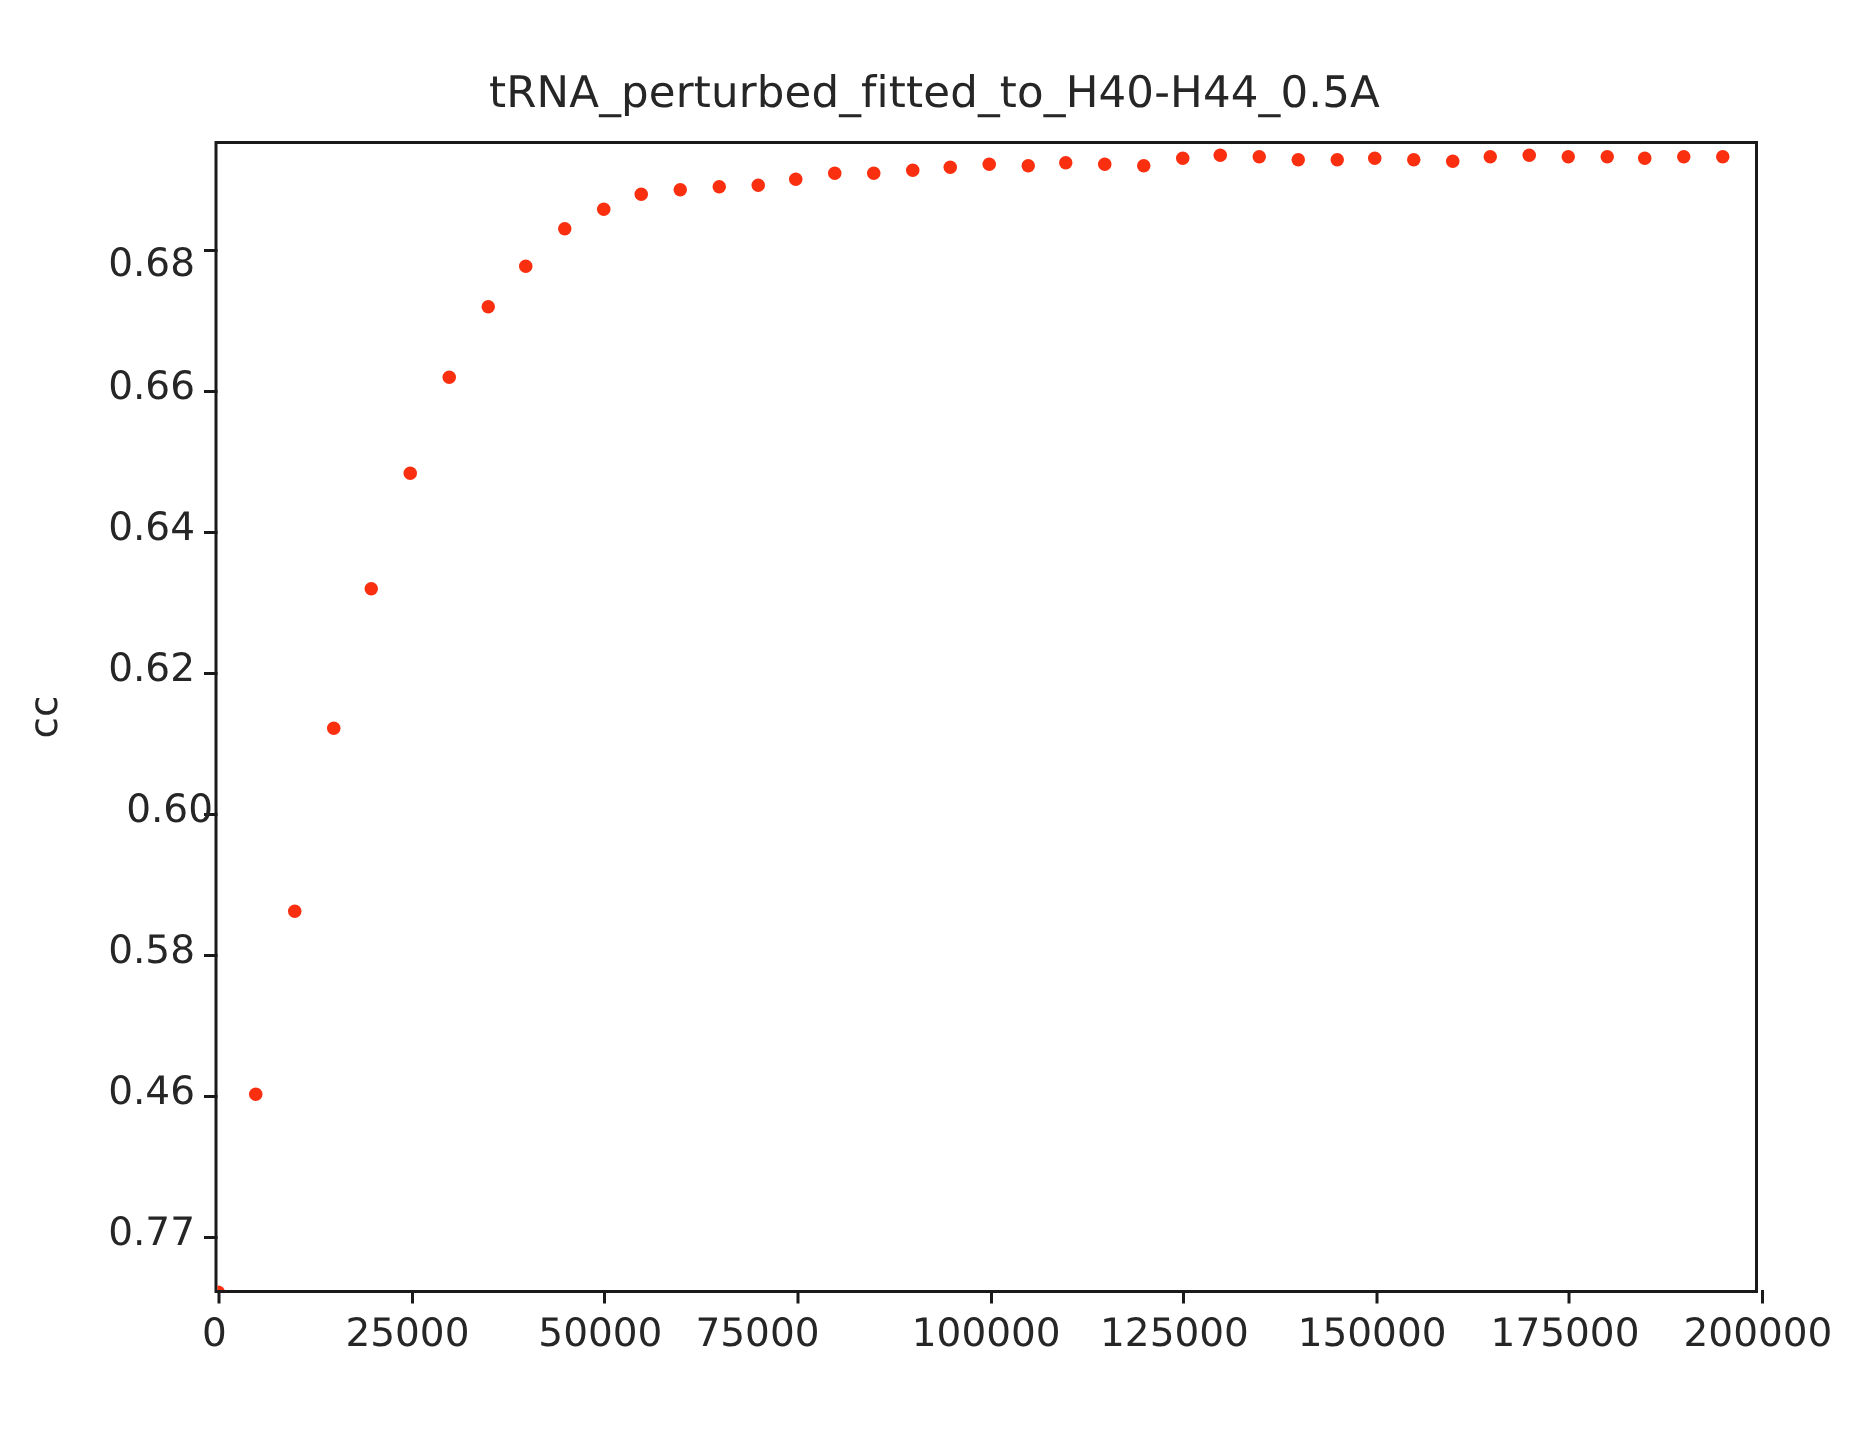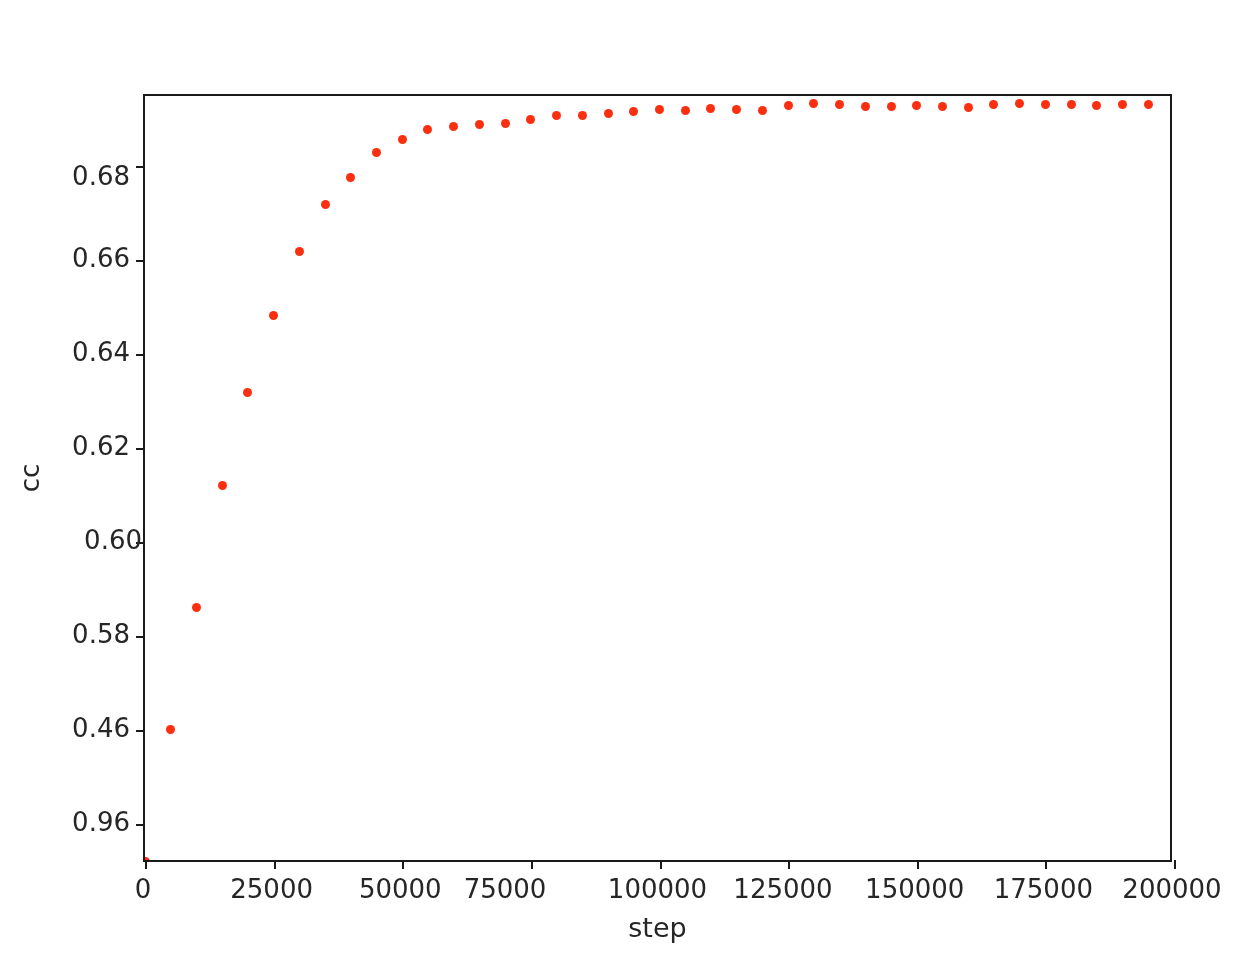--- a/index.html
+++ b/index.html
@@ -44,20 +44,21 @@
   #xlabel{
     position:absolute;left:143px;top:912px;width:1029px;text-align:center;
     font-size:27px;color:#262626;
   }
 </style>
 </head>
 <body>
 
 <div id="figure">
 
+  <div id="title">tRNA_perturbed_fitted_to_H40-H44_0.5A</div>
 
   <div id="ylabel">
     <span>cc</span>
   </div>
 
   <div id="axes">
     <div id="points">
         <div class="pt" style="left: 0px; top: 765.648px; background: rgb(250, 47, 15);"></div>
         <div class="pt" style="left: 25.725px; top: 633.494px; background: rgb(250, 47, 15);"></div>
         <div class="pt" style="left: 51.45px; top: 511.216px; background: rgb(250, 47, 15);"></div>
@@ -117,35 +118,34 @@
         <div class="xtick" style="left: 385.875px;"></div>
         <div class="xtick" style="left: 514.5px;"></div>
         <div class="xtick" style="left: 643.125px;"></div>
         <div class="xtick" style="left: 771.75px;"></div>
         <div class="xtick" style="left: 900.375px;"></div>
         <div class="xtick" style="left: 1029px;"></div>
       </div>
   </div>
 
   <div id="ylabels-holder">
-      <div class="ylab-txt" style="left: 40px; width: 90px; top: 822.024px;">0.96</div>
+      <div class="ylab-txt" style="left: 40px; width: 90px; top: 822.024px;">0.77</div>
       <div class="ylab-txt" style="left: 40px; width: 90px; top: 727.964px;">0.46</div>
       <div class="ylab-txt" style="left: 40px; width: 90px; top: 633.904px;">0.58</div>
       <div class="ylab-txt" style="left: 52px; width: 90px; top: 539.844px;">0.60</div>
       <div class="ylab-txt" style="left: 40px; width: 90px; top: 445.784px; text-align: right;">0.62</div>
       <div class="ylab-txt" style="left: 40px; width: 90px; top: 351.724px;">0.64</div>
       <div class="ylab-txt" style="left: 40px; width: 90px; top: 257.664px;">0.66</div>
       <div class="ylab-txt" style="left: 40px; width: 90px; top: 163.604px; margin-top: 12px;">0.68</div>
     </div>
   <div id="xlabels-holder">
       <div class="xlab-txt" style="left: 143px;">0</div>
       <div class="xlab-txt" style="left: 271.625px;">25000</div>
       <div class="xlab-txt" style="left: 400.25px;">50000</div>
       <div class="xlab-txt" style="left: 505px;">75000</div>
       <div class="xlab-txt" style="left: 657.5px;">100000</div>
       <div class="xlab-txt" style="left: 783px;">125000</div>
       <div class="xlab-txt" style="left: 914.75px;">150000</div>
       <div class="xlab-txt" style="left: 1043.38px;">175000</div>
       <div class="xlab-txt" style="left: 1172px;">200000</div>
     </div>
 
-  <div id="xlabel">step</div>
 </div>
 
 </body></html>

